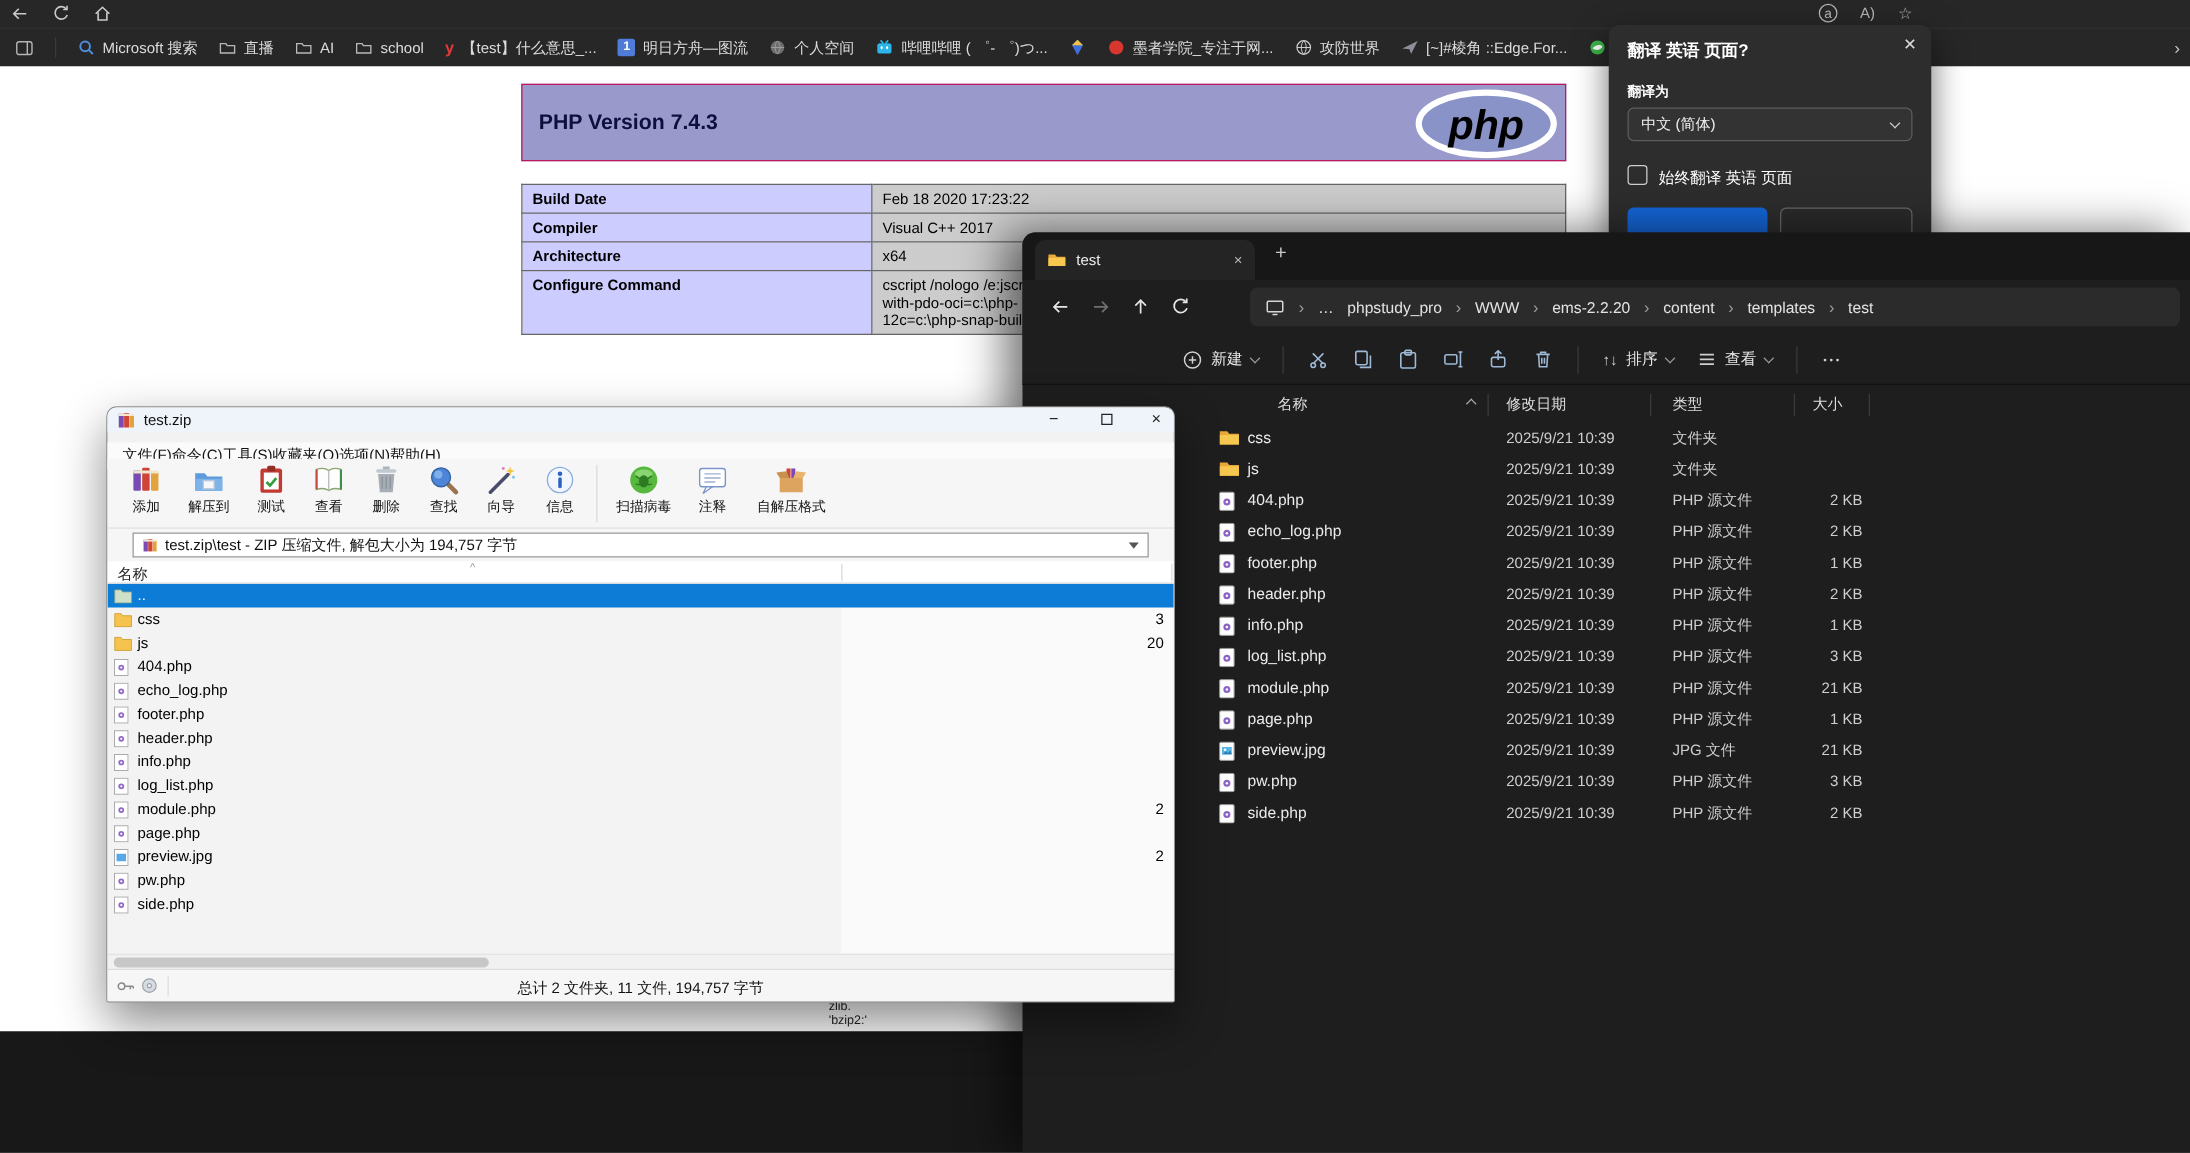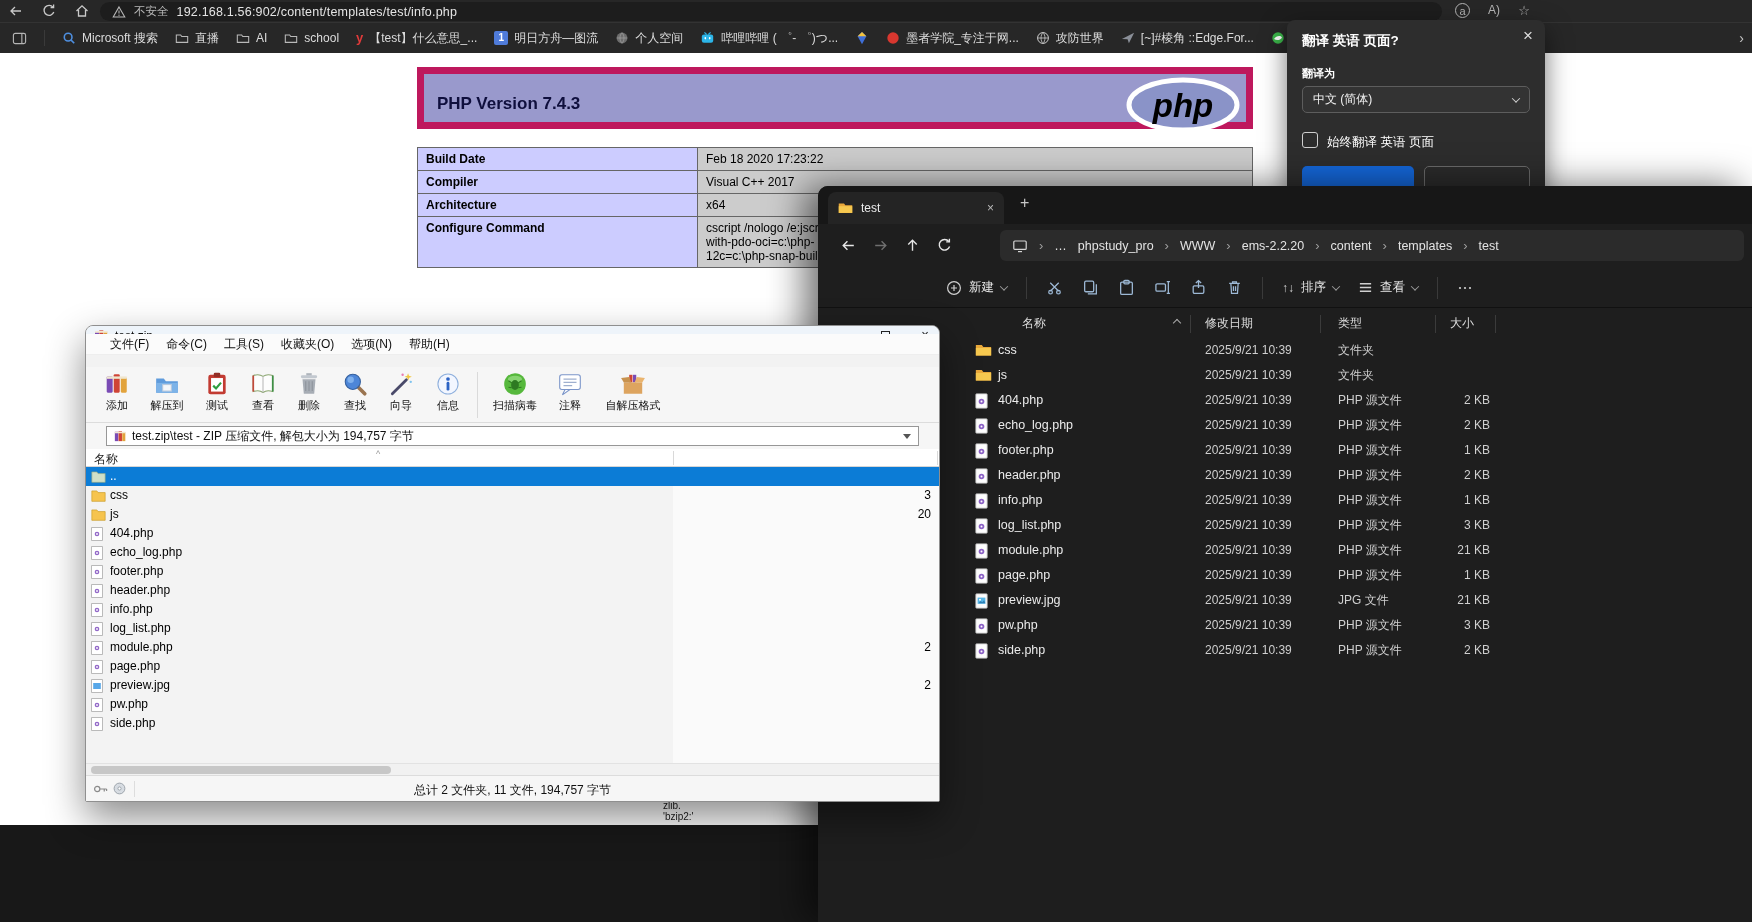--- a/index.html
+++ b/index.html
@@ -20,21 +20,21 @@
   #sec-label{color:#b9b9b9;font-size:11.5px}
   #url-text{color:#e4e4e4;font-size:12.5px;letter-spacing:.2px}
   .tr-ico{position:absolute;top:3px;color:#b5b5b5;font-size:11px}
   #bmbar{left:0;top:22px;width:1752px;height:31px;background:#272727;border-top:1px solid #333;
          display:flex;align-items:center;gap:17px;padding-left:12px;color:#dcdcdc;font-size:12px}
   .bm{display:flex;align-items:center;gap:6px;white-space:nowrap}
   #bm-overflow{position:absolute;right:8px;top:30px;color:#c5c5c5;font-size:14px}
 
   
   #page{left:0;top:53px;width:1752px;height:772px;background:#fff;color:#000}
-  #php-head{position:absolute;left:417px;top:14px;width:836px;height:62px;background:#9999cc;border:7px solid #be185d}
+  #php-head{position:absolute;left:417px;top:14px;width:836px;height:62px;background:#9999cc;border:1px solid #be185d}
   #php-title{position:absolute;left:13px;top:20px;font-size:17px;font-weight:bold;color:#0f0f3d}
   #php-logo{position:absolute;right:5px;top:3px}
   #php-table{position:absolute;left:417px;top:94px;width:836px;border-collapse:collapse;font-size:12px}
   #php-table th,#php-table td{border:1px solid #666;padding:4px 8px;text-align:left;vertical-align:top}
   #php-table th{width:280px;background:#ccccff;font-weight:bold}
   #php-table td{background:#cccccc;white-space:pre-line}
   .php-frag{position:absolute;left:663px;font-size:10px;color:#222}
 
   
   #popup{left:1287px;top:20px;width:258px;height:174px;background:#2d2d2d;border-radius:8px;z-index:3;
@@ -78,21 +78,21 @@
   .f-date{left:387px;color:#cfcfcf;font-size:12px}
   .f-type{left:520px;color:#cfcfcf;font-size:12px}
   .f-size{left:560px;width:112px;text-align:right;color:#cfcfcf;font-size:12px}
 
   
   #winrar{left:85px;top:325px;width:855px;height:477px;background:#f2f2f2;border:1px solid #8f8f8f;z-index:7;
           border-radius:8px 8px 2px 2px;box-shadow:0 16px 38px rgba(0,0,0,.45);color:#111;font-size:12px}
   #wr-title{position:absolute;left:0;top:0;width:100%;height:20px;background:#eef4fa;border-radius:7px 7px 0 0;
             display:flex;align-items:center;gap:7px;padding-left:8px}
   .wr-ctl{position:absolute;top:1px;width:18px;text-align:center;color:#222;font-size:13px}
-  #wr-menu{position:absolute;left:0;top:8px;width:100%;height:21px;background:#fbfbfb;display:flex;align-items:center;gap:17px;padding-left:24px;border-bottom:1px solid #eee}
+  #wr-menu{position:absolute;left:0;top:28px;width:100%;height:21px;background:#fbfbfb;display:flex;align-items:center;padding-left:12px;border-bottom:1px solid #eee}
   #wr-tools{position:absolute;left:0;top:41px;width:100%;height:56px;background:#f6f6f6;border-bottom:1px solid #dcdcdc;
             display:flex;align-items:flex-start;padding:3px 0 0 8px}
   .wr-tool{display:flex;flex-direction:column;align-items:center;gap:1px;padding-top:1px}
   .wr-tool .lbl{font-size:11px;white-space:nowrap}
   .wr-sep{width:1px;height:46px;background:#dadada;margin:2px 5px 0 5px}
   #wr-addr{position:absolute;left:0;top:97px;width:100%;height:26px;background:#f6f6f6}
   #wr-field{position:absolute;left:20px;top:3px;width:813px;height:20px;background:#fff;border:1px solid #979797;
             display:flex;align-items:center;gap:6px;padding:0 7px}
   #wr-field .dd{margin-left:auto;width:0;height:0;border-left:4px solid transparent;border-right:4px solid transparent;border-top:5px solid #555}
   #wr-colhead{position:absolute;left:0;top:123px;width:100%;height:18px;background:#fff;border-bottom:1px solid #d6d6d6}
@@ -128,31 +128,20 @@
         <svg width="16" height="16" viewBox="0 0 16 16" fill="none" stroke="#c9c9c9" stroke-width="1.3">
           <path d="M12.8 9A5 5 0 1 1 12 4.2"></path>
           <path d="M12.6 1.6v3h-3"></path>
         </svg>
       </span>
     <span class="nav ic" style="left:74px">
         <svg width="16" height="16" viewBox="0 0 16 16" fill="none" stroke="#c9c9c9" stroke-width="1.3">
           <path d="M2.5 8L8 2.8 13.5 8M4.5 7v6h7V7"></path>
         </svg>
       </span>
-    <div id="urlpill">
-      <span class="ic">
-          <svg width="14" height="14" viewBox="0 0 16 16">
-            <path d="M8 2.2 14.6 13.8H1.4z" fill="none" stroke="#b9b9b9" stroke-width="1.2"></path>
-            <path d="M8 6.4v3.4" stroke="#b9b9b9" stroke-width="1.2"></path>
-            <circle cx="8" cy="11.6" r=".8" fill="#b9b9b9"></circle>
-          </svg>
-        </span>
-      <span id="sec-label">不安全</span>
-      <span id="url-text">192.168.1.56:902/content/templates/test/info.php</span>
-    </div>
     <span class="tr-ico" style="right:282px;width:15px;height:15px;border:1px solid #b5b5b5;border-radius:50%;display:inline-flex;align-items:center;justify-content:center">a</span>
     <span class="tr-ico" style="right:252px;font-size:12px">A)</span>
     <span class="tr-ico" style="right:222px;font-size:13px">☆</span>
   </div>
 
   <div class="abs" id="bmbar">
     <span class="ic">
         <svg width="15" height="15" viewBox="0 0 16 16" fill="none" stroke="#b5b5b5" stroke-width="1.2">
           <rect x="1.5" y="2.5" width="13" height="11" rx="2"></rect>
           <path d="M10.5 2.5v11"></path>

